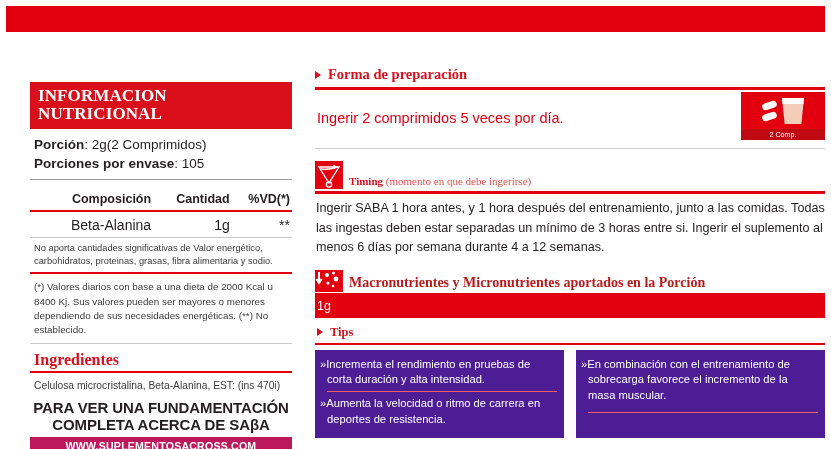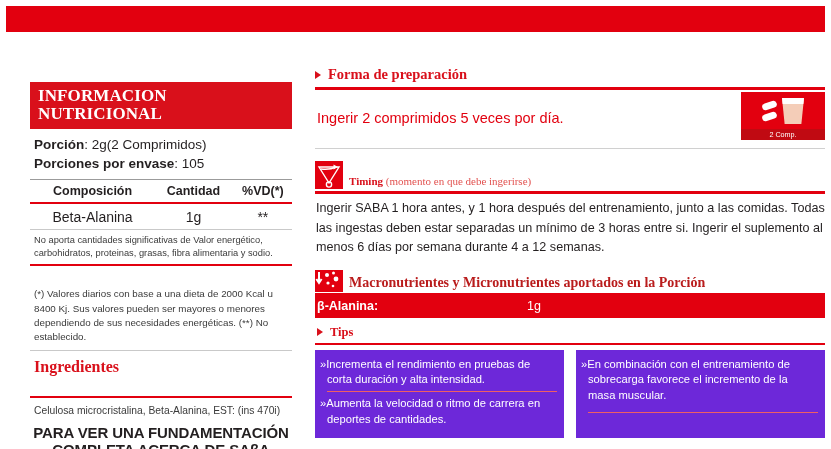--- a/index.html
+++ b/index.html
@@ -54,22 +54,22 @@
     color: #231f20;
   }
   .portion-block .lbl { font-weight: bold; }
 
   table.comp {
     width: 100%;
     border-collapse: collapse;
     margin-top: 2px;
   }
   table.comp th, table.comp td {
-    text-align: center;
-    padding: 4px 2px 4px 4px;
+    text-align: right;
+    padding: 12px 2px 4px 4px;
     font-size: 12.5px;
   }
   table.comp thead th {
     font-weight: bold;
     border-top: 1.5px solid #9b9b9b;
     border-bottom: 2.5px solid #e2000f;
     font-size: 12.5px;
   }
   table.comp tbody td {
     font-size: 14px;
@@ -86,30 +86,30 @@
     font-size: 9.3px;
     line-height: 1.38;
     color: #3a3a3a;
     padding: 4px 6px 5px 4px;
     border-bottom: 2.5px solid #e2000f;
   }
   .disclaimer-2 {
     font-size: 9.8px;
     line-height: 1.45;
     color: #3a3a3a;
-    padding: 21px 6px 6px 4px;
+    padding: 6px 6px 6px 4px;
     border-bottom: 1px solid #c9c9c9;
   }
 
   .ingredientes-title {
     color: #d9101b;
     font-weight: bold;
     font-size: 16px;
     font-family: "Liberation Serif", serif;
-    padding: 7px 4px 20px 4px;
+    padding: 7px 4px 2px 4px;
     border-bottom: 2.5px solid #e2000f;
   }
   .ingredientes-body {
     font-size: 10.3px;
     color: #3a3a3a;
     padding: 6px 4px 5px 4px;
     line-height: 1.35;
   }
   .saba-line {
     font-size: 15px;
@@ -299,21 +299,21 @@
     padding: 7px 0 3px 2px;
     border-bottom: 2.5px solid #e2000f;
   }
 
   .tips-row {
     display: flex;
     gap: 12px;
     margin-top: 5px;
   }
   .tips-box {
-    background: #6d28d9;
+    background: #4c1d95;
     color: #ffffff;
     flex: 1 1 0;
     padding: 5px 7px 7px 5px;
     min-height: 72px;
   }
   .tip-item {
     font-size: 11.2px;
     line-height: 1.42;
     padding: 2px 0 3px 0;
     text-indent: -7px;
@@ -423,33 +423,32 @@
           <circle cx="18.5" cy="3" r="1.5" fill="#ffffff"></circle>
           <circle cx="21" cy="9" r="2.4" fill="#ffffff"></circle>
           <circle cx="13" cy="13" r="1.6" fill="#ffffff"></circle>
           <circle cx="18" cy="16" r="1.3" fill="#ffffff"></circle>
         </svg>
       </span>
       <span class="macro-title">Macronutrientes y Micronutrientes aportados en la Porción</span>
     </div>
 
     <div class="macro-bar">
-      <span class="m-name">β-Alanina:</span>
       <span class="m-val">1g</span>
     </div>
 
     <div class="tips-head">
       <span class="tri-bullet"></span>
       <span>Tips</span>
     </div>
 
     <div class="tips-row">
       <div class="tips-box left">
         <div class="tip-item">»Incrementa el rendimiento en pruebas de corta duración y alta intensidad.</div>
-        <div class="tip-item">»Aumenta la velocidad o ritmo de carrera en deportes de cantidades.</div>
+        <div class="tip-item">»Aumenta la velocidad o ritmo de carrera en deportes de resistencia.</div>
       </div>
       <div class="tips-box right">
         <div class="tip-item">»En combinación con el entrenamiento de sobrecarga favorece el incremento de la masa muscular.</div>
       </div>
     </div>
 
   </div>
 </div>
 
 </body></html>

